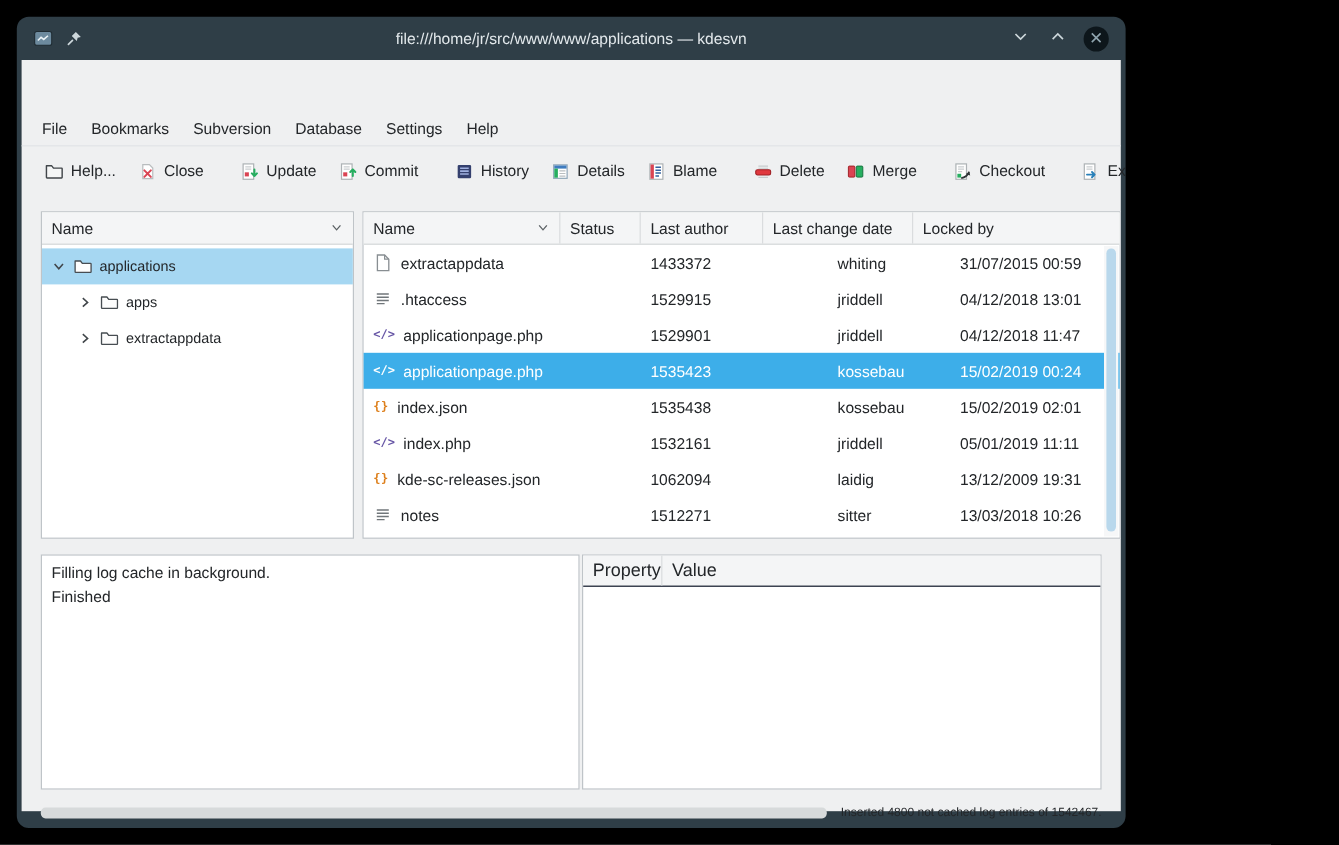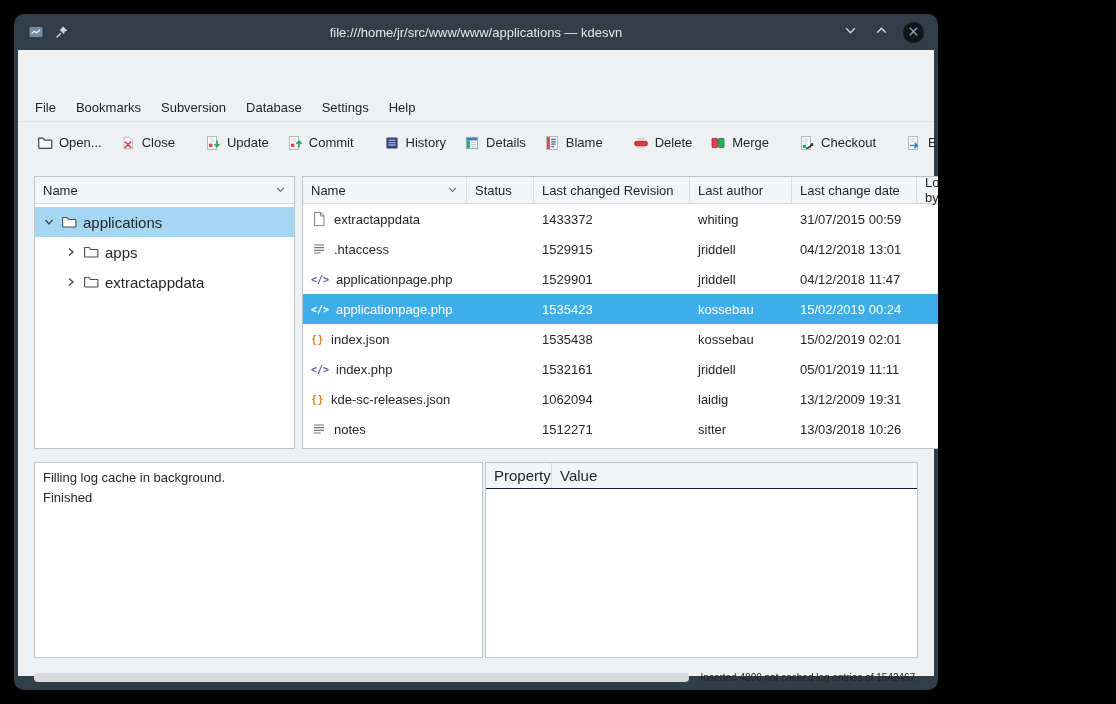--- a/index.html
+++ b/index.html
@@ -53,21 +53,21 @@
   .main { display:flex; gap:7px; height:273px; flex:0 0 273px;border-radius:8px; }
   .panel { background:#fff; border:1px solid #bfc4c8; }
   .panel-header {
     height:27px; flex:0 0 27px; background:#f4f5f6; border-bottom:1px solid #d4d7d9;
     display:flex; align-items:center; font-size:13px;
   }
   
   .tree-panel { width:261px; flex:0 0 261px; display:flex; flex-direction:column; }
   .tree-header { padding:0 8px; justify-content:space-between; }
   .tree-body { flex:1; padding-top:3px; }
-  .trow { height:30px; display:flex; align-items:center; gap:6px; font-size:15px; padding-left:8px; }
+  .trow { height:30px; display:flex; align-items:center; gap:6px; font-size:12px; padding-left:8px; }
   .trow.l1 { padding-left:30px; }
   .trow.selected { background:#a6d7f2; }
   .expander { width:12px; display:flex; justify-content:center; }
   
   .file-panel { flex:1; display:flex; flex-direction:column; position:relative; }
   .file-header { display:flex; height:27px; flex:0 0 27px; background:#f4f5f6; border-bottom:1px solid #d4d7d9; font-size:13px; }
   .hcell { display:flex; align-items:center; padding:0 8px; border-right:1px solid #dadcde; }
   .hcell.c-name { justify-content:space-between; }
   .c-name { width:164px; flex:0 0 164px; }
   .c-status { width:67px; flex:0 0 67px;text-align:right; }
@@ -149,21 +149,21 @@
       <span class="menu-item">Help</span>
     </div>
 
     <div class="toolbar">
       <button class="tbtn">
         <span class="icon16">
             <svg width="16" height="16" viewBox="0 0 16 16">
               <path d="M1.7 3.2h4.4l1.5 1.9h6.7c.3 0 .5.2.5.5v7.2c0 .3-.2.5-.5.5H2.2c-.3 0-.5-.2-.5-.5V3.7z" fill="#f5f6f6" stroke="#41464a" stroke-width="1.2" stroke-linejoin="round"></path>
             </svg>
           </span>
-        <span>Open...</span>
+        <span>Help...</span>
       </button>
       <button class="tbtn">
         <span class="icon16">
             <svg width="16" height="16" viewBox="0 0 16 16">
               <path d="M4 2.2h5.5l2.8 2.8v8.8H4z" fill="#fff" stroke="#b8bcbe"></path>
               <path d="M5.3 7l5.4 5.4M10.7 7l-5.4 5.4" stroke="#da4453" stroke-width="1.7" stroke-linecap="round"></path>
             </svg>
           </span>
         <span>Close</span>
       </button>
@@ -328,21 +328,20 @@
 
         <div class="panel file-panel">
           <div class="file-header">
             <div class="hcell c-name">
               <span>Name</span>
               <span><svg width="11" height="11" viewBox="0 0 12 12">
                     <path d="M2.5 4.2l3.5 4 3.5-4" fill="none" stroke="#5b6164" stroke-width="1.2"></path>
                   </svg></span>
             </div>
             <div class="hcell c-status">Status</div>
-            <div class="hcell c-rev">Last changed Revision</div>
             <div class="hcell c-author">Last author</div>
             <div class="hcell c-date">Last change date</div>
             <div class="hcell c-locked">Locked by</div>
           </div>
           <div class="file-body">
 
             <div class="frow">
               <div class="fcell c-name">
                 <span class="icon16">
                     <svg width="16" height="16" viewBox="0 0 16 16">

